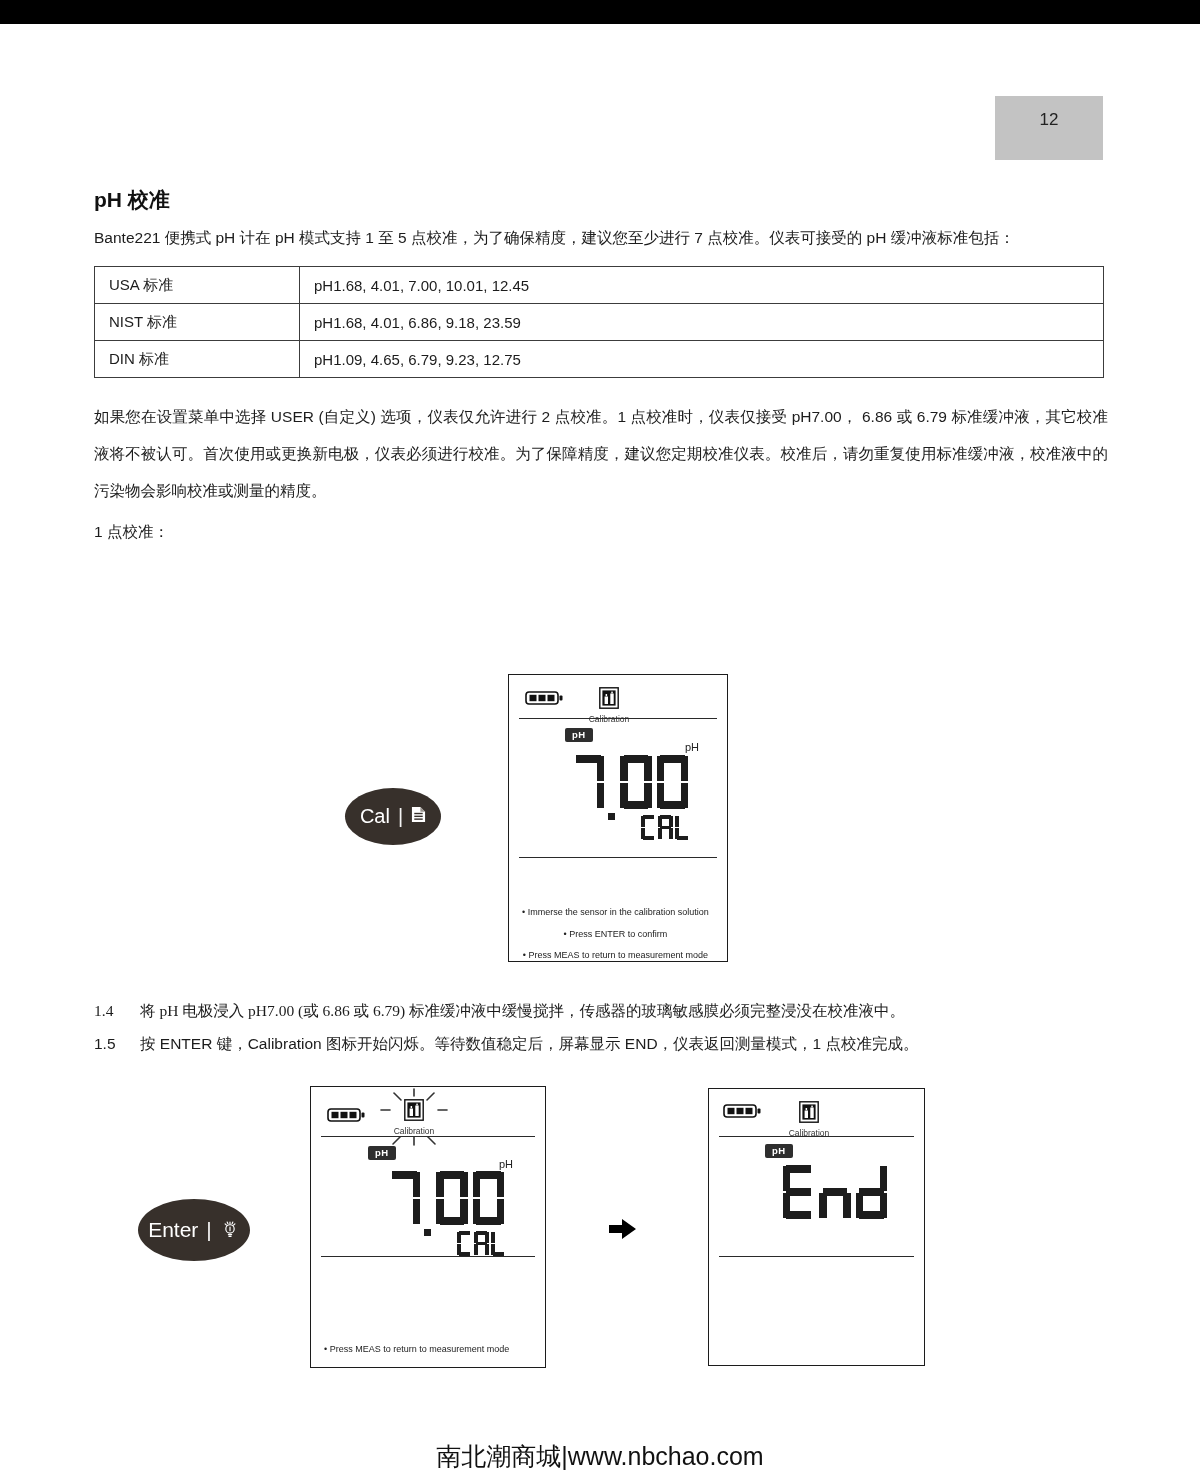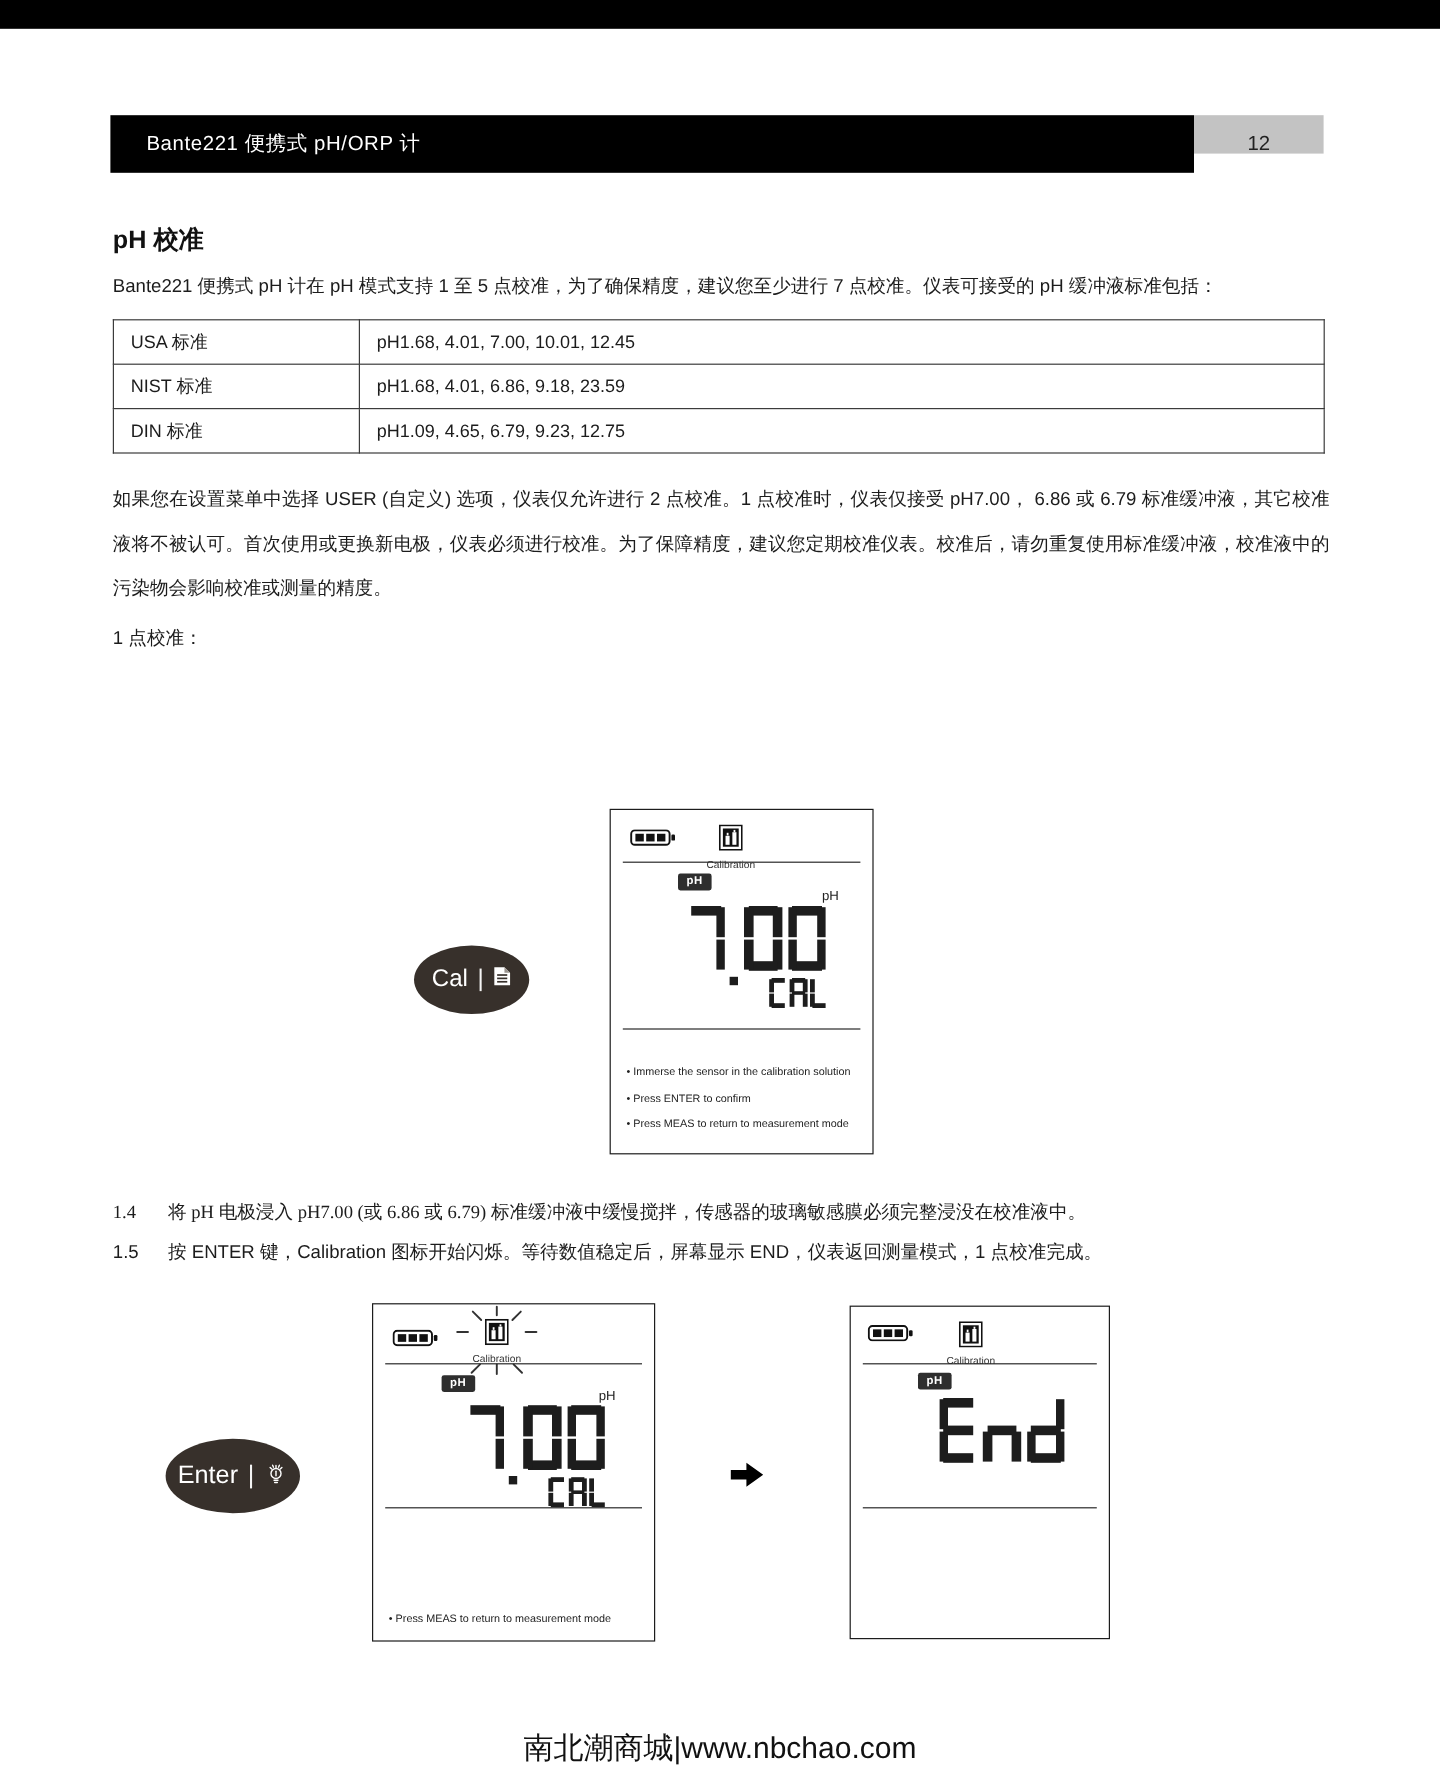--- a/index.html
+++ b/index.html
@@ -4,21 +4,21 @@
 <style>
   html,body{margin:0;padding:0;background:#ffffff;}
   .page{position:relative;width:1200px;height:1484px;background:#fff;overflow:hidden;
         font-family:"Liberation Sans","DejaVu Sans",sans-serif;color:#1a1a1a;}
   .top-strip{position:absolute;left:0;top:0;width:1200px;height:24px;background:#000;}
 
   
   .header-bar{position:absolute;left:92px;top:96px;width:903px;height:48px;background:#000;
               color:#fff;font-size:17px;line-height:48px;padding-left:30px;box-sizing:border-box;
               letter-spacing:.5px;}
-  .page-num{position:absolute;left:995px;top:96px;width:108px;height:32px;background:#c3c3c3;
+  .page-num{position:absolute;left:995px;top:96px;width:108px;height:64px;background:#c3c3c3;
             color:#222;font-size:17px;line-height:48px;text-align:center;}
 
   
   .sec-title{position:absolute;left:94px;top:186px;font-size:21px;font-weight:bold;color:#111;}
   .intro{position:absolute;left:94px;top:228px;width:1014px;font-size:15.5px;color:#1c1c1c;}
   .std-table{position:absolute;left:94px;top:266px;width:1010px;border-collapse:collapse;}
   .std-table td{border:1px solid #3c3c3c;height:36px;font-size:15px;padding:0 0 0 14px;color:#1c1c1c;}
   .std-table td.c1{width:190px;}
   .note{position:absolute;left:94px;top:398px;width:1014px;font-size:15.5px;line-height:37px;
         text-align:justify;color:#1c1c1c;}
@@ -73,23 +73,20 @@
   .ss-f{left:0;top:2.5%;width:23%;height:45.5%;}
   .ss-dp{display:inline-block;width:.13em;height:.13em;background:#1d1d1d;margin:0 .05em .02em .02em;
          vertical-align:bottom;}
 </style>
 </head>
 <body>
 
 <div class="page">
   <div class="top-strip"></div>
 
-  <div class="header-bar">
-    <span>Bante221 便携式 pH/ORP 计</span>
-  </div>
   <div class="page-num">12</div>
 
   <div class="sec-title">pH 校准</div>
   <div class="intro">Bante221 便携式 pH 计在 pH 模式支持 1 至 5 点校准，为了确保精度，建议您至少进行 7 点校准。仪表可接受的 pH 缓冲液标准包括：</div>
 
   <table class="std-table">
     <tbody>
         <tr>
       <td class="c1">USA 标准</td>
       <td>pH1.68, 4.01, 7.00, 10.01, 12.45</td>
@@ -149,21 +146,21 @@
             </svg>
         </span>
         <div class="callabel">Calibration</div>
       </div>
       <div class="hline" style="top:43px;"></div>
       <span class="mode-badge" style="left:56px;top:53px;">pH</span>
       <span class="unit" style="right:28px;top:66px;">pH</span>
       <div class="sevenseg main" style="right:36px;top:80px;"><span class="ss-digit"><i class="ss ss-a"></i><i class="ss ss-b"></i><i class="ss ss-c"></i></span><span class="ss-dp"></span><span class="ss-digit"><i class="ss ss-a"></i><i class="ss ss-b"></i><i class="ss ss-c"></i><i class="ss ss-d"></i><i class="ss ss-e"></i><i class="ss ss-f"></i></span><span class="ss-digit"><i class="ss ss-a"></i><i class="ss ss-b"></i><i class="ss ss-c"></i><i class="ss ss-d"></i><i class="ss ss-e"></i><i class="ss ss-f"></i></span></div>
       <div class="sevenseg sub" style="right:36px;top:140px;"><span class="ss-digit"><i class="ss ss-a"></i><i class="ss ss-d"></i><i class="ss ss-e"></i><i class="ss ss-f"></i></span><span class="ss-digit"><i class="ss ss-a"></i><i class="ss ss-b"></i><i class="ss ss-c"></i><i class="ss ss-e"></i><i class="ss ss-f"></i><i class="ss ss-g"></i></span><span class="ss-digit"><i class="ss ss-d"></i><i class="ss ss-e"></i><i class="ss ss-f"></i></span></div>
       <div class="hline" style="top:182px;"></div>
-      <div class="hints" style="left:13px;top:213px;">
+      <div class="hints" style="left:13px;top:232px;text-align:center;">
         <div class="hint">Immerse the sensor in the calibration solution</div>
         <div class="hint">Press ENTER to confirm</div>
         <div class="hint">Press MEAS to return to measurement mode</div>
       </div>
     </div>
   </div>
 
   <div class="steps steps-b">
     <div class="step" style="line-height:33px;font-family:Liberation Serif, serif;">
       <span class="num">1.4</span>

